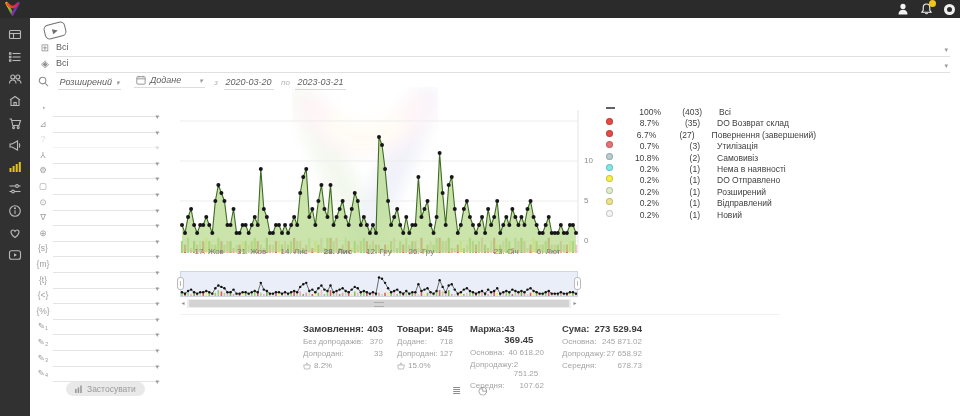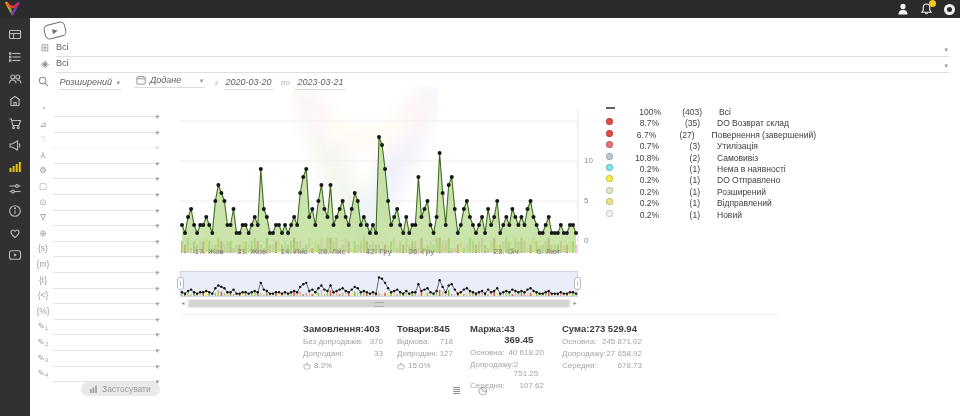--- a/index.html
+++ b/index.html
@@ -33,21 +33,21 @@
   .r3{position:absolute;top:57px;left:8px;height:16px;font-size:9px;color:#5f5f5f;font-style:italic;}
   .mini-field{border-bottom:1px solid #dcdcdc;display:inline-flex;align-items:flex-end;gap:4px;
               padding:0 2px 2px 2px;cursor:pointer;}
   .lbl{color:#b5b5b5;font-size:8px;}
   
   .f-row{position:absolute;left:6px;width:124px;height:14px;}
   .f-ic{position:absolute;left:0;top:0;width:14px;text-align:center;font-size:8.5px;color:#9d9d9d;}
   .f-field{position:absolute;left:17px;right:0;top:1px;height:12px;border-bottom:1px solid #e4e4e4;cursor:pointer;}
   .f-caret{position:absolute;right:1px;top:1px;}
   .f-dis{opacity:.38;}
-  .apply-btn{position:absolute;left:51px;top:364px;height:14px;padding:0 9px;border-radius:8px;background:#e9e9e9;
+  .apply-btn{position:absolute;left:36px;top:364px;height:14px;padding:0 9px;border-radius:8px;background:#e9e9e9;
              border:none;color:#9b9b9b;font-size:8.5px;font-family:"Liberation Sans",sans-serif;
              display:flex;align-items:center;gap:4px;cursor:pointer;}
   
   .plot-wrap{position:absolute;left:150px;top:82px;width:400px;height:155px;}
   .plot-wrap svg{position:absolute;left:0;top:0;}
   .wmark{position:absolute;left:240px;top:68px;z-index:0;opacity:.55;}
   .ylab{position:absolute;left:554px;width:16px;font-size:8px;color:#8a8a8a;}
   .xlab{position:absolute;width:52px;text-align:center;font-size:8px;color:#7b7b7b;top:229px;}
   
   .legend{position:absolute;left:576px;top:89px;width:210px;}
@@ -64,21 +64,21 @@
   .handle:after{content:"";display:block;margin:3px auto;width:1px;height:5px;background:#b9b9b9;}
   .scroll{position:absolute;left:149px;top:281px;width:400px;height:9px;}
   .sc-track{position:absolute;left:8px;right:8px;top:0;height:9px;background:#ededed;border-radius:1px;}
   .sc-thumb{position:absolute;left:2px;right:2px;top:1px;height:7px;background:#d3d3d3;border-radius:1px;cursor:grab;}
   .sc-thumb:after{content:"";position:absolute;left:50%;top:2px;width:10px;height:3px;margin-left:-5px;
                   border-top:1px solid #adadad;border-bottom:1px solid #adadad;}
   .sc-arrow{position:absolute;top:0;width:8px;height:9px;font-size:6px;color:#8f8f8f;line-height:9px;text-align:center;cursor:pointer;}
   .divider{position:absolute;left:150px;top:296px;width:600px;height:0;border-top:1px solid #f1f1f1;}
   
   .stat-col{position:absolute;top:305px;font-size:8px;color:#a5a5a5;}
-  .st-head{display:flex;font-size:9.5px;font-weight:bold;color:#3c3c3c;}
+  .st-head{display:flex;justify-content:space-between;font-size:9.5px;font-weight:bold;color:#3c3c3c;}
   .st-row{display:flex;justify-content:space-between;margin-top:3px;}
   .st-badge{display:flex;align-items:center;gap:3px;margin-top:3px;color:#9e9e9e;}
   
   .foot-ic{position:absolute;top:366px;font-size:11px;color:#8d8d8d;cursor:pointer;}
 </style>
 </head>
 <body>
 
 <div class="stage">
 
@@ -665,21 +665,21 @@
     </div>
     <div id="ylabs">
         <span class="ylab" style="top: 218px;">0</span>
         <span class="ylab" style="top: 178px;">5</span>
         <span class="ylab" style="top: 138px;">10</span>
       </div>
     <div id="xlabs">
         <span class="xlab" style="left: 153.215px;">17. Жов</span>
         <span class="xlab" style="left: 195.646px;">31. Жов</span>
         <span class="xlab" style="left: 238.077px;">14. Лис</span>
-        <span class="xlab" style="left: 276px;">28. Лис</span>
+        <span class="xlab" style="left: 282px; font-weight: bold;">28. Лис</span>
         <span class="xlab" style="left: 322.938px;">12. Гру</span>
         <span class="xlab" style="left: 365.369px;">26. Гру</span>
         <span class="xlab" style="left: 450.231px;">23. Січ</span>
         <span class="xlab" style="left: 492.662px;">6. Лют</span>
       </div>
 
     <div class="legend" id="legend">
         <div class="lg-row">
           <span class="lg-line" style="background: rgb(95, 99, 104);"></span>
           <span class="lg-pct">100%</span>
@@ -1046,21 +1046,21 @@
             </svg>
             <span>8.2%</span>
           </div>
         </div>
         <div class="stat-col" style="left: 367px; width: 56px;">
           <div class="st-head">
             <span>Товари:</span>
             <span>845</span>
           </div>
           <div class="st-row">
-            <span>Відмова:</span>
+            <span>Додане:</span>
             <span>718</span>
           </div>
           <div class="st-row">
             <span>Допродані:</span>
             <span>127</span>
           </div>
           <div class="st-badge">
             <svg width="8" height="8" viewBox="0 0 12 12">
               <path d="M1 4.5 L11 4.5 L9.8 10.5 L2.2 10.5 Z" fill="none" stroke="#b0b0b0" stroke-width="1.2"></path>
               <path d="M4 4.5 L6 1.2 L8 4.5" fill="none" stroke="#b0b0b0" stroke-width="1.2"></path>

